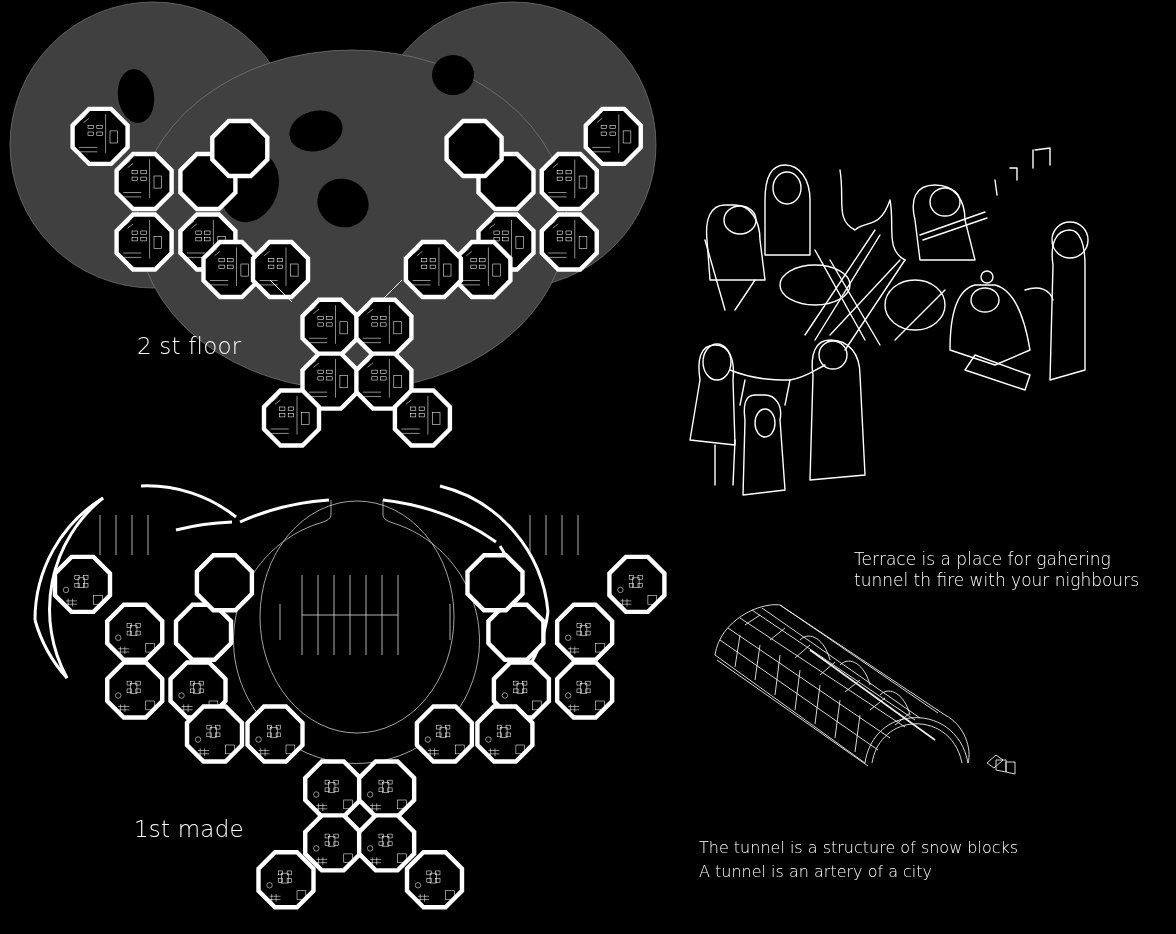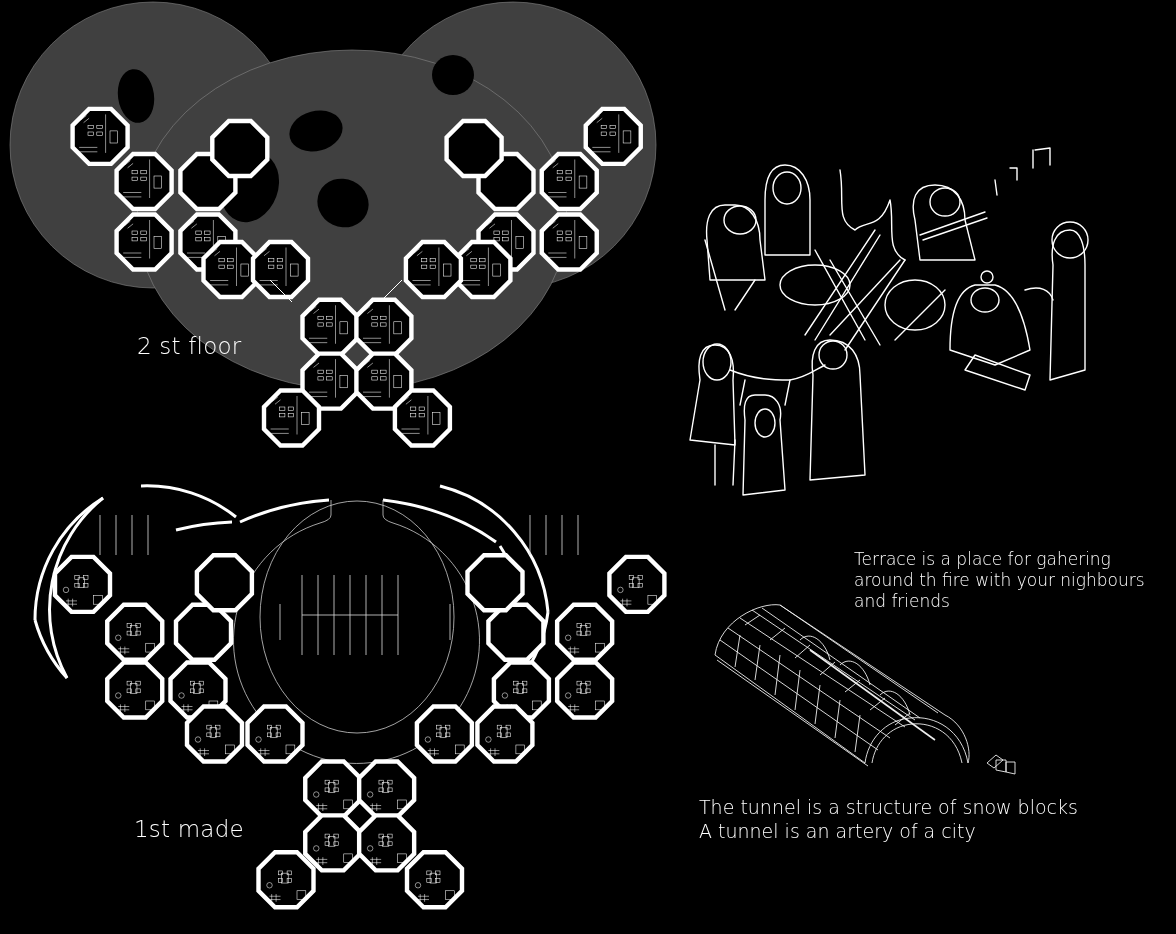--- a/index.html
+++ b/index.html
@@ -209,22 +209,21 @@
       <path d="M90,255 C80,255 78,265 80,280 L78,355 L120,350 L115,280 C118,265 110,255 100,255 Z"></path>
       <ellipse cx="100" cy="283" rx="10" ry="14"></ellipse>
       <path d="M75,265 L80,240 M120,265 L125,240"></path>
 
       <path d="M65,230 C90,240 110,240 125,240 C140,238 150,230 160,225"></path>
     </g>
   </svg>
 </div>
 <div class="abs caption" style="left:854px;top:549px;">
   <div>Terrace is a place for gahering</div>
-  <div>around th fire with your nighbours</div>
-  <div>and friends</div>
+  <div>tunnel th fire with your nighbours</div>
 </div>
 
 <div class="abs" style="left:700px;top:600px;width:340px;height:180px;">
   <svg width="340" height="180" viewBox="0 0 340 180">
     <g fill="none" stroke="#eee" stroke-width="0.9">
 
       <path d="M15,55 C20,20 60,2 80,5 L245,115 C265,125 272,150 268,163"></path>
       <path d="M15,55 L165,163"></path>
       <path d="M17,60 L168,166"></path>
       <path d="M165,163 C168,140 185,120 210,118 C235,115 262,130 268,163"></path>
@@ -242,16 +241,16 @@
       <path d="M100,40 C110,30 125,40 130,60 M140,65 C150,55 165,65 170,85 M180,95 C190,85 205,95 210,115"></path>
     </g>
 
     <g fill="none" stroke="#eee" stroke-width="0.9">
       <path d="M287,163 L296,155 L303,160 L294,168 Z"></path>
       <path d="M296,160 L306,160 L306,172 L296,170 Z"></path>
       <path d="M306,162 L315,162 L315,174 L306,172 Z"></path>
     </g>
   </svg>
 </div>
-<div class="abs caption" style="left:699px;top:795px;font-size:19px;line-height:24px;">
+<div class="abs caption" style="left:699px;top:836px;font-size:16px;line-height:24px;">
   <div>The tunnel is a structure of snow blocks</div>
   <div>A tunnel is an artery of a city</div>
 </div>
 
 </body></html>

